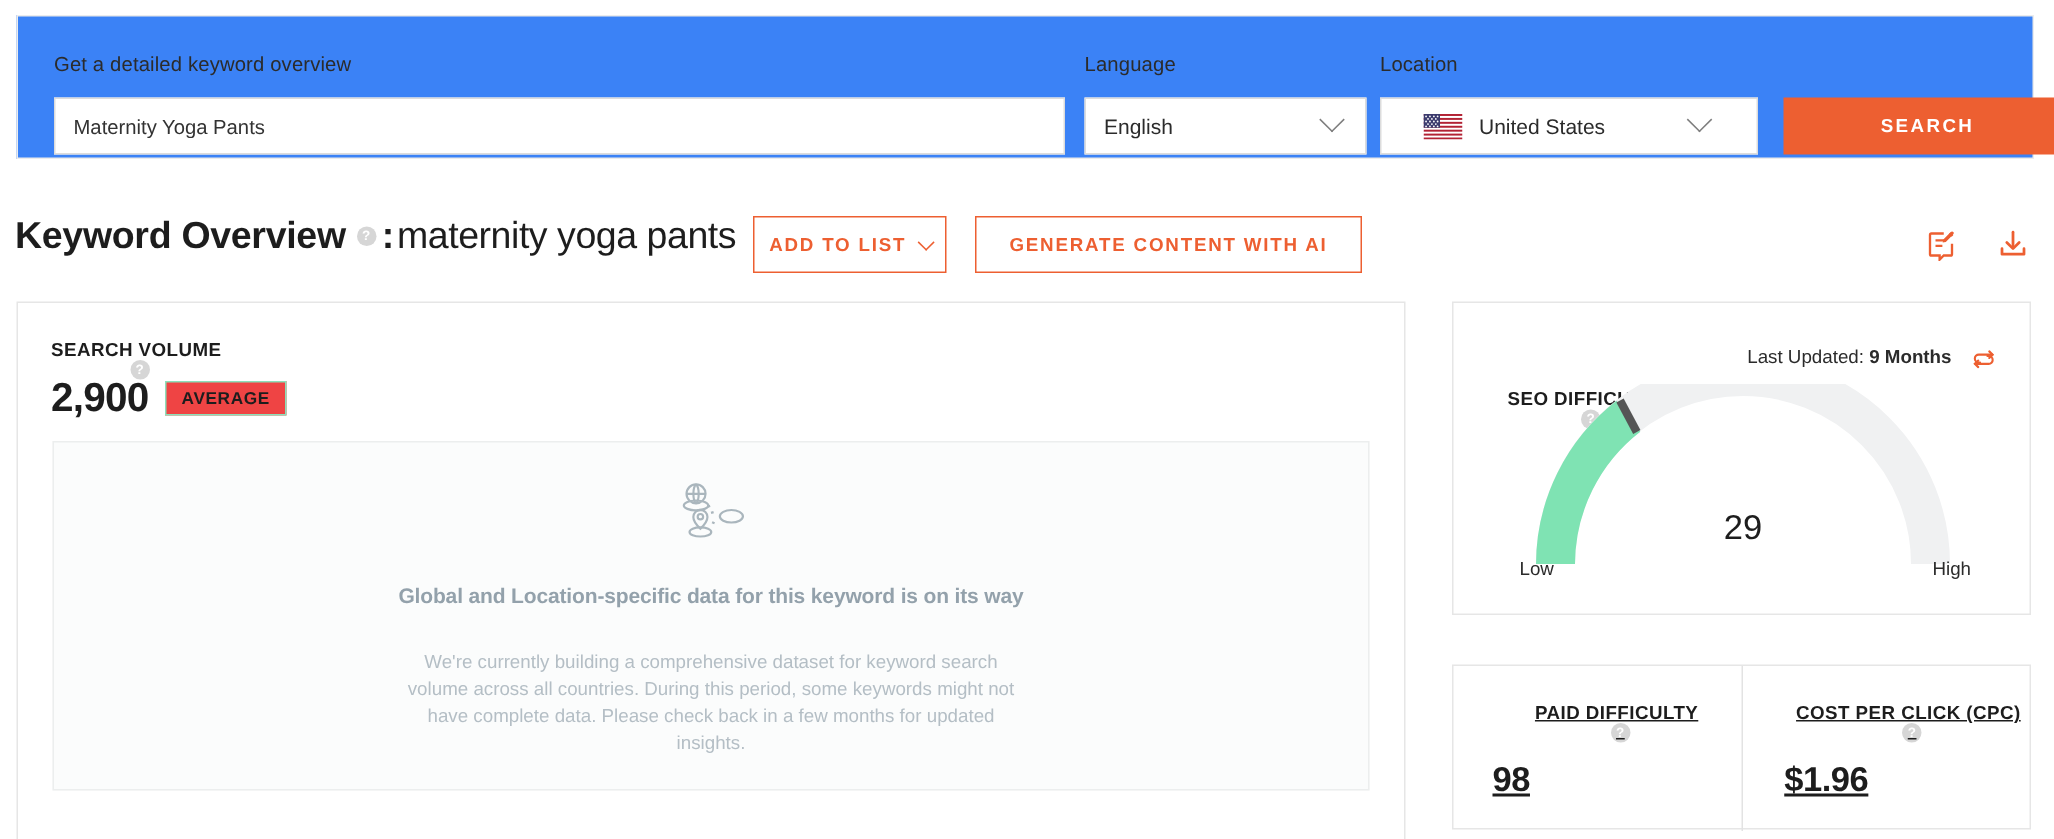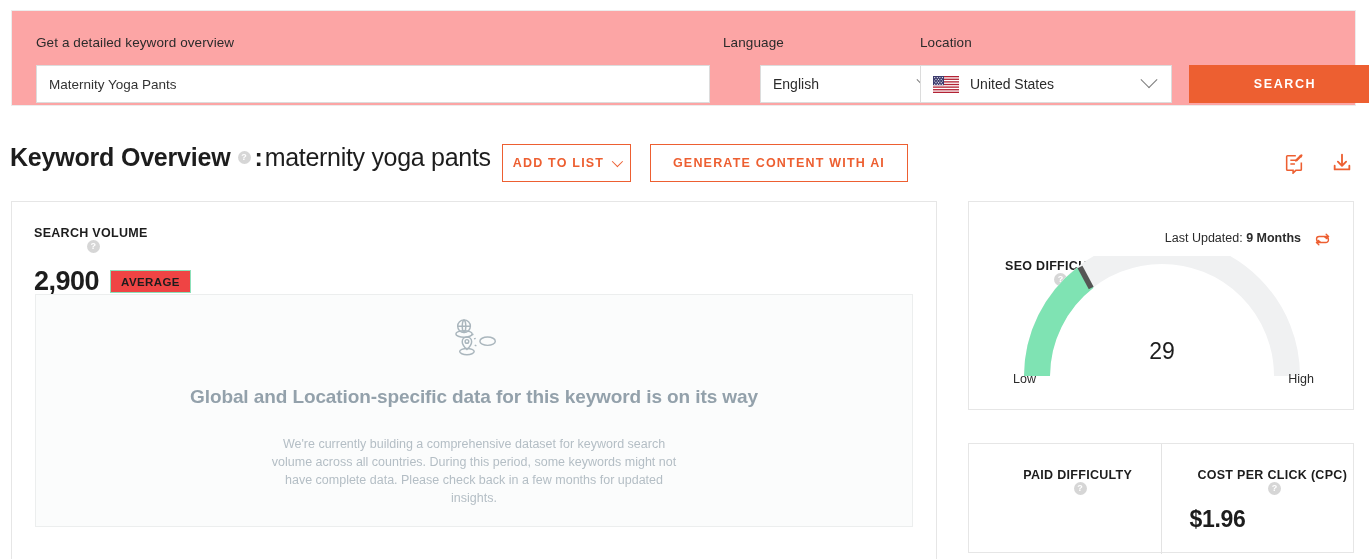--- a/index.html
+++ b/index.html
@@ -8,21 +8,21 @@
     background: #ffffff;
     font-family: "Liberation Sans", sans-serif;
     color: #1d1d1d;
     overflow: hidden;
   }
 
   
   .searchbar {
     position: absolute; left: 11px; top: 10px;
     width: 1345px; height: 96px;
-    background: #fca5a5;
+    background: #3b82f6;
     border: 1px solid #ececec;
   }
   .sb-label {
     position: absolute;
     font-size: 13.5px; color: #2b2b2b; letter-spacing: .1px;
   }
   .kw-label { left: 24px; top: 24px; }
   .lang-label { left: 711px; top: 24px; }
   .loc-label { left: 908px; top: 24px; }
 
@@ -36,22 +36,22 @@
     outline: none;
   }
 
   .sel {
     position: absolute; top: 54px; height: 38px;
     background: #fff; border: 1px solid #dcdcdc;
     display: flex; align-items: center;
     font-size: 14px; color: #2b2b2b;
     cursor: pointer;
   }
-  .sel-lang { left: 711px; width: 188px; padding: 0 12px; margin-left: 37px; }
-  .sel-loc  { left: 908px; width: 252px; padding: 0 12px; }
+  .sel-lang { left: 711px; width: 188px; padding: 0 12px; }
+  .sel-loc  { left: 908px; width: 252px; padding: 0 28px; }
   .sel-text { flex: 1; }
   .chev {
     width: 12px; height: 12px; flex: none;
     border-right: 1.6px solid #7d7d7d;
     border-bottom: 1.6px solid #7d7d7d;
     transform: rotate(45deg) translate(-3px,-3px);
     margin-right: 4px;
   }
   .flag { width: 26px; height: 17px; margin-right: 11px; flex: none; }
 
@@ -109,39 +109,39 @@
   .card-seo    { left: 968px; top: 201px; width: 386px; height: 209px; }
   .card-cpc    { left: 968px; top: 443px; width: 386px; height: 110px; }
 
   .metric-label {
     font-size: 12.5px; font-weight: bold; letter-spacing: .3px;
     color: #1d1d1d; display: flex; align-items: center; flex-direction: column;
   }
 
   .vol-head { position: absolute; left: 22px; top: 24px; }
   .vol-value {
-    position: absolute; left: 22px; top: 64px;
+    position: absolute; left: 22px; top: 48px;
     display: flex; align-items: center; gap: 11px;
   }
   .vol-num { font-size: 27px; font-weight: bold; letter-spacing: -.5px; }
   .badge {
     background: #ef4444; border: 1px solid #8ce0ba;
     font-size: 11.5px; font-weight: bold; letter-spacing: .4px;
     color: #1d1d1d; padding: 5px 10px 4px;
   }
 
   .empty {
     position: absolute; left: 23px; top: 92px;
     width: 878px; height: 233px;
     background: #fbfcfc; border: 1px solid #eceeee;
     display: flex; flex-direction: column; align-items: center; justify-content: center;
   }
   .empty-icon { margin-bottom: 14px; }
   .empty-title {
-    font-size: 19px; font-weight: bold; color: #93a1ab;
+    font-size: 14px; font-weight: bold; color: #93a1ab;
     margin-bottom: 8px; letter-spacing: -.1px;
   }
   .empty-body {
     font-size: 12.5px; color: #b4bec5; text-align: center;
     line-height: 18px; max-width: 420px; margin-top: 19px;
   }
 
   
   .seo-head { position: absolute; left: 36px; top: 29px; margin-top: 28px; }
   .seo-upd {
@@ -156,21 +156,21 @@
     text-align: center; font-size: 23px; font-weight: normal;
   }
   .gauge-low, .gauge-high {
     position: absolute; top: 116px; font-size: 12.5px; color: #2b2b2b;
   }
   .gauge-low { left: 16px; }
   .gauge-high { right: 13px; }
 
   
   .split { position: absolute; left: 0; top: 0; width: 386px; height: 110px; display: flex; }
-  .split-col { flex: 1; padding: 24px 0 0 26px; position: relative; }
+  .split-col { flex: 1; padding: 24px 0 0 26px; position: relative; text-decoration: underline; }
   .split-col + .split-col { border-left: 1px solid #e3e3e3; padding-left: 28px; }
   .split-val { font-size: 23px; font-weight: bold; margin-top: 11px; letter-spacing: -.3px; }
 </style>
 </head>
 <body>
 
 <div class="searchbar">
   <div class="sb-label kw-label">Get a detailed keyword overview</div>
   <input class="kw-input" value="Maternity Yoga Pants" style="">
 
@@ -310,20 +310,21 @@
   </div>
 </div>
 
 <div class="card card-cpc">
   <div class="split">
     <div class="split-col">
       <div class="metric-label">
         <span>PAID DIFFICULTY</span>
         <span class="help">?</span>
       </div>
+      <div class="split-val">98</div>
     </div>
     <div class="split-col">
       <div class="metric-label">
         <span>COST PER CLICK (CPC)</span>
         <span class="help">?</span>
       </div>
       <div class="split-val">$1.96</div>
     </div>
   </div>
 </div>

